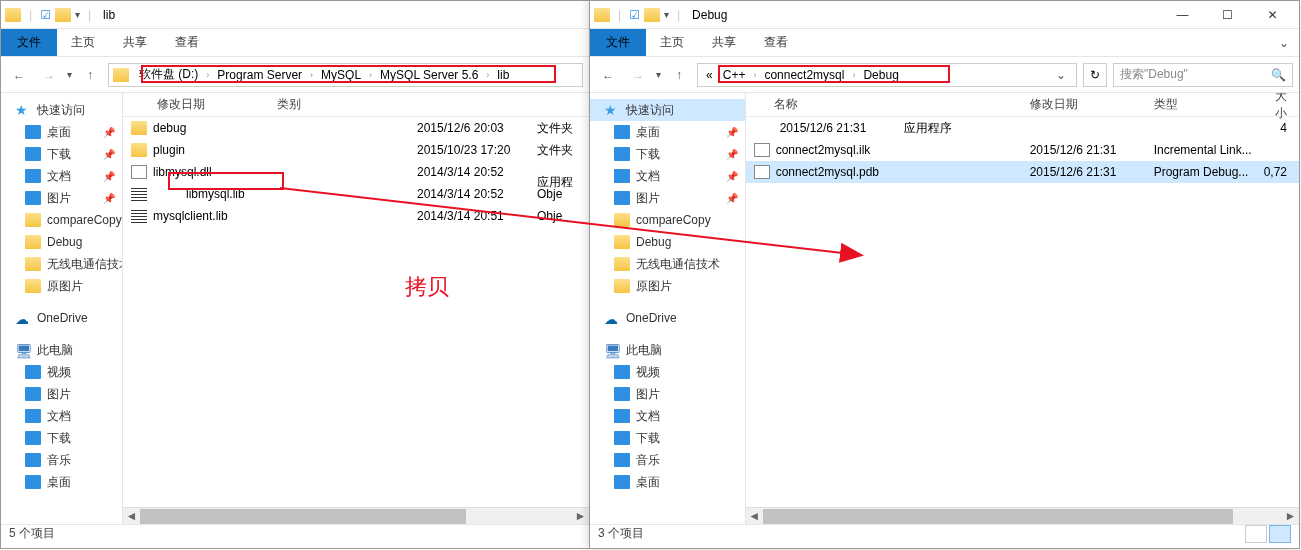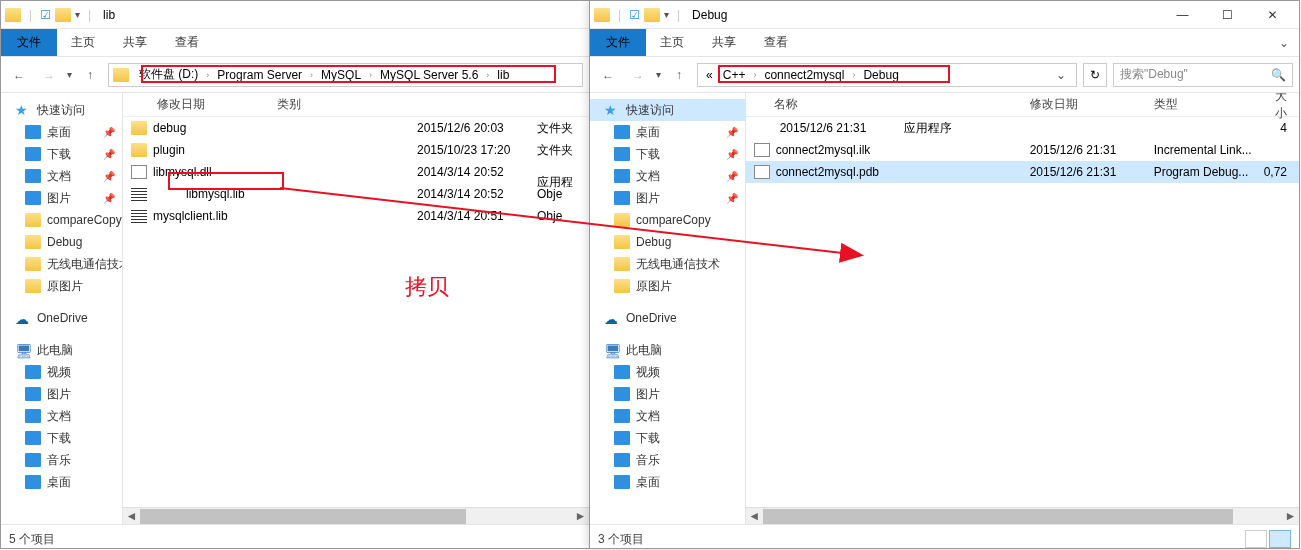--- a/index.html
+++ b/index.html
@@ -56,21 +56,21 @@
 .files { flex: 1; overflow: hidden; }
 .file-row { display: flex; height: 22px; align-items: center; }
 .file-row.selected { background: #cde8ff; }
 .file-row .cell { padding-left: 8px; white-space: nowrap; overflow: hidden; }
 .file-row .namecell { display: flex; align-items: center; gap: 6px; }
 .fico { width: 16px; height: 14px; display: inline-block; }
 .fico.folder { background: linear-gradient(#fce08a, #f5c445); border-radius: 1px; }
 .fico.dll { border: 1px solid #888; background: #fff; position: relative; }
 .fico.lib { background: repeating-linear-gradient(0deg, #333 0, #333 1px, #fff 1px, #fff 3px); }
 .fico.exe { background: #fff; border: 1px solid #888; }
-.statusbar { height: 24px; border-top: 1px solid #e5e5e5; display: flex; align-items: flex-end; padding: 0 8px; color: #444; }
+.statusbar { height: 24px; border-top: 1px solid #e5e5e5; display: flex; align-items: flex-start; padding: 0 8px; color: #444; }
 .statusbar .views { margin-left: auto; display: flex; gap: 2px; }
 .statusbar .viewbtn { width: 22px; height: 18px; border: 1px solid #ccc; }
 .statusbar .viewbtn.active { background: #cde8ff; border-color: #7ab6e8; }
 .scrollbar-h { height: 17px; background: #f0f0f0; border-top: 1px solid #ddd; display: flex; align-items: center; }
 .scrollbar-h .thumb { height: 15px; background: #c2c2c2; }
 .scrollbar-h .arrow { width: 17px; text-align: center; color: #666; }
 .redbox { position: absolute; border: 2px solid #e81123; pointer-events: none; z-index: 50; }
 .arrow-svg { position: absolute; z-index: 60; pointer-events: none; }
 .annot { position: absolute; color: #e81123; font-size: 22px; z-index: 60; }
 </style>

